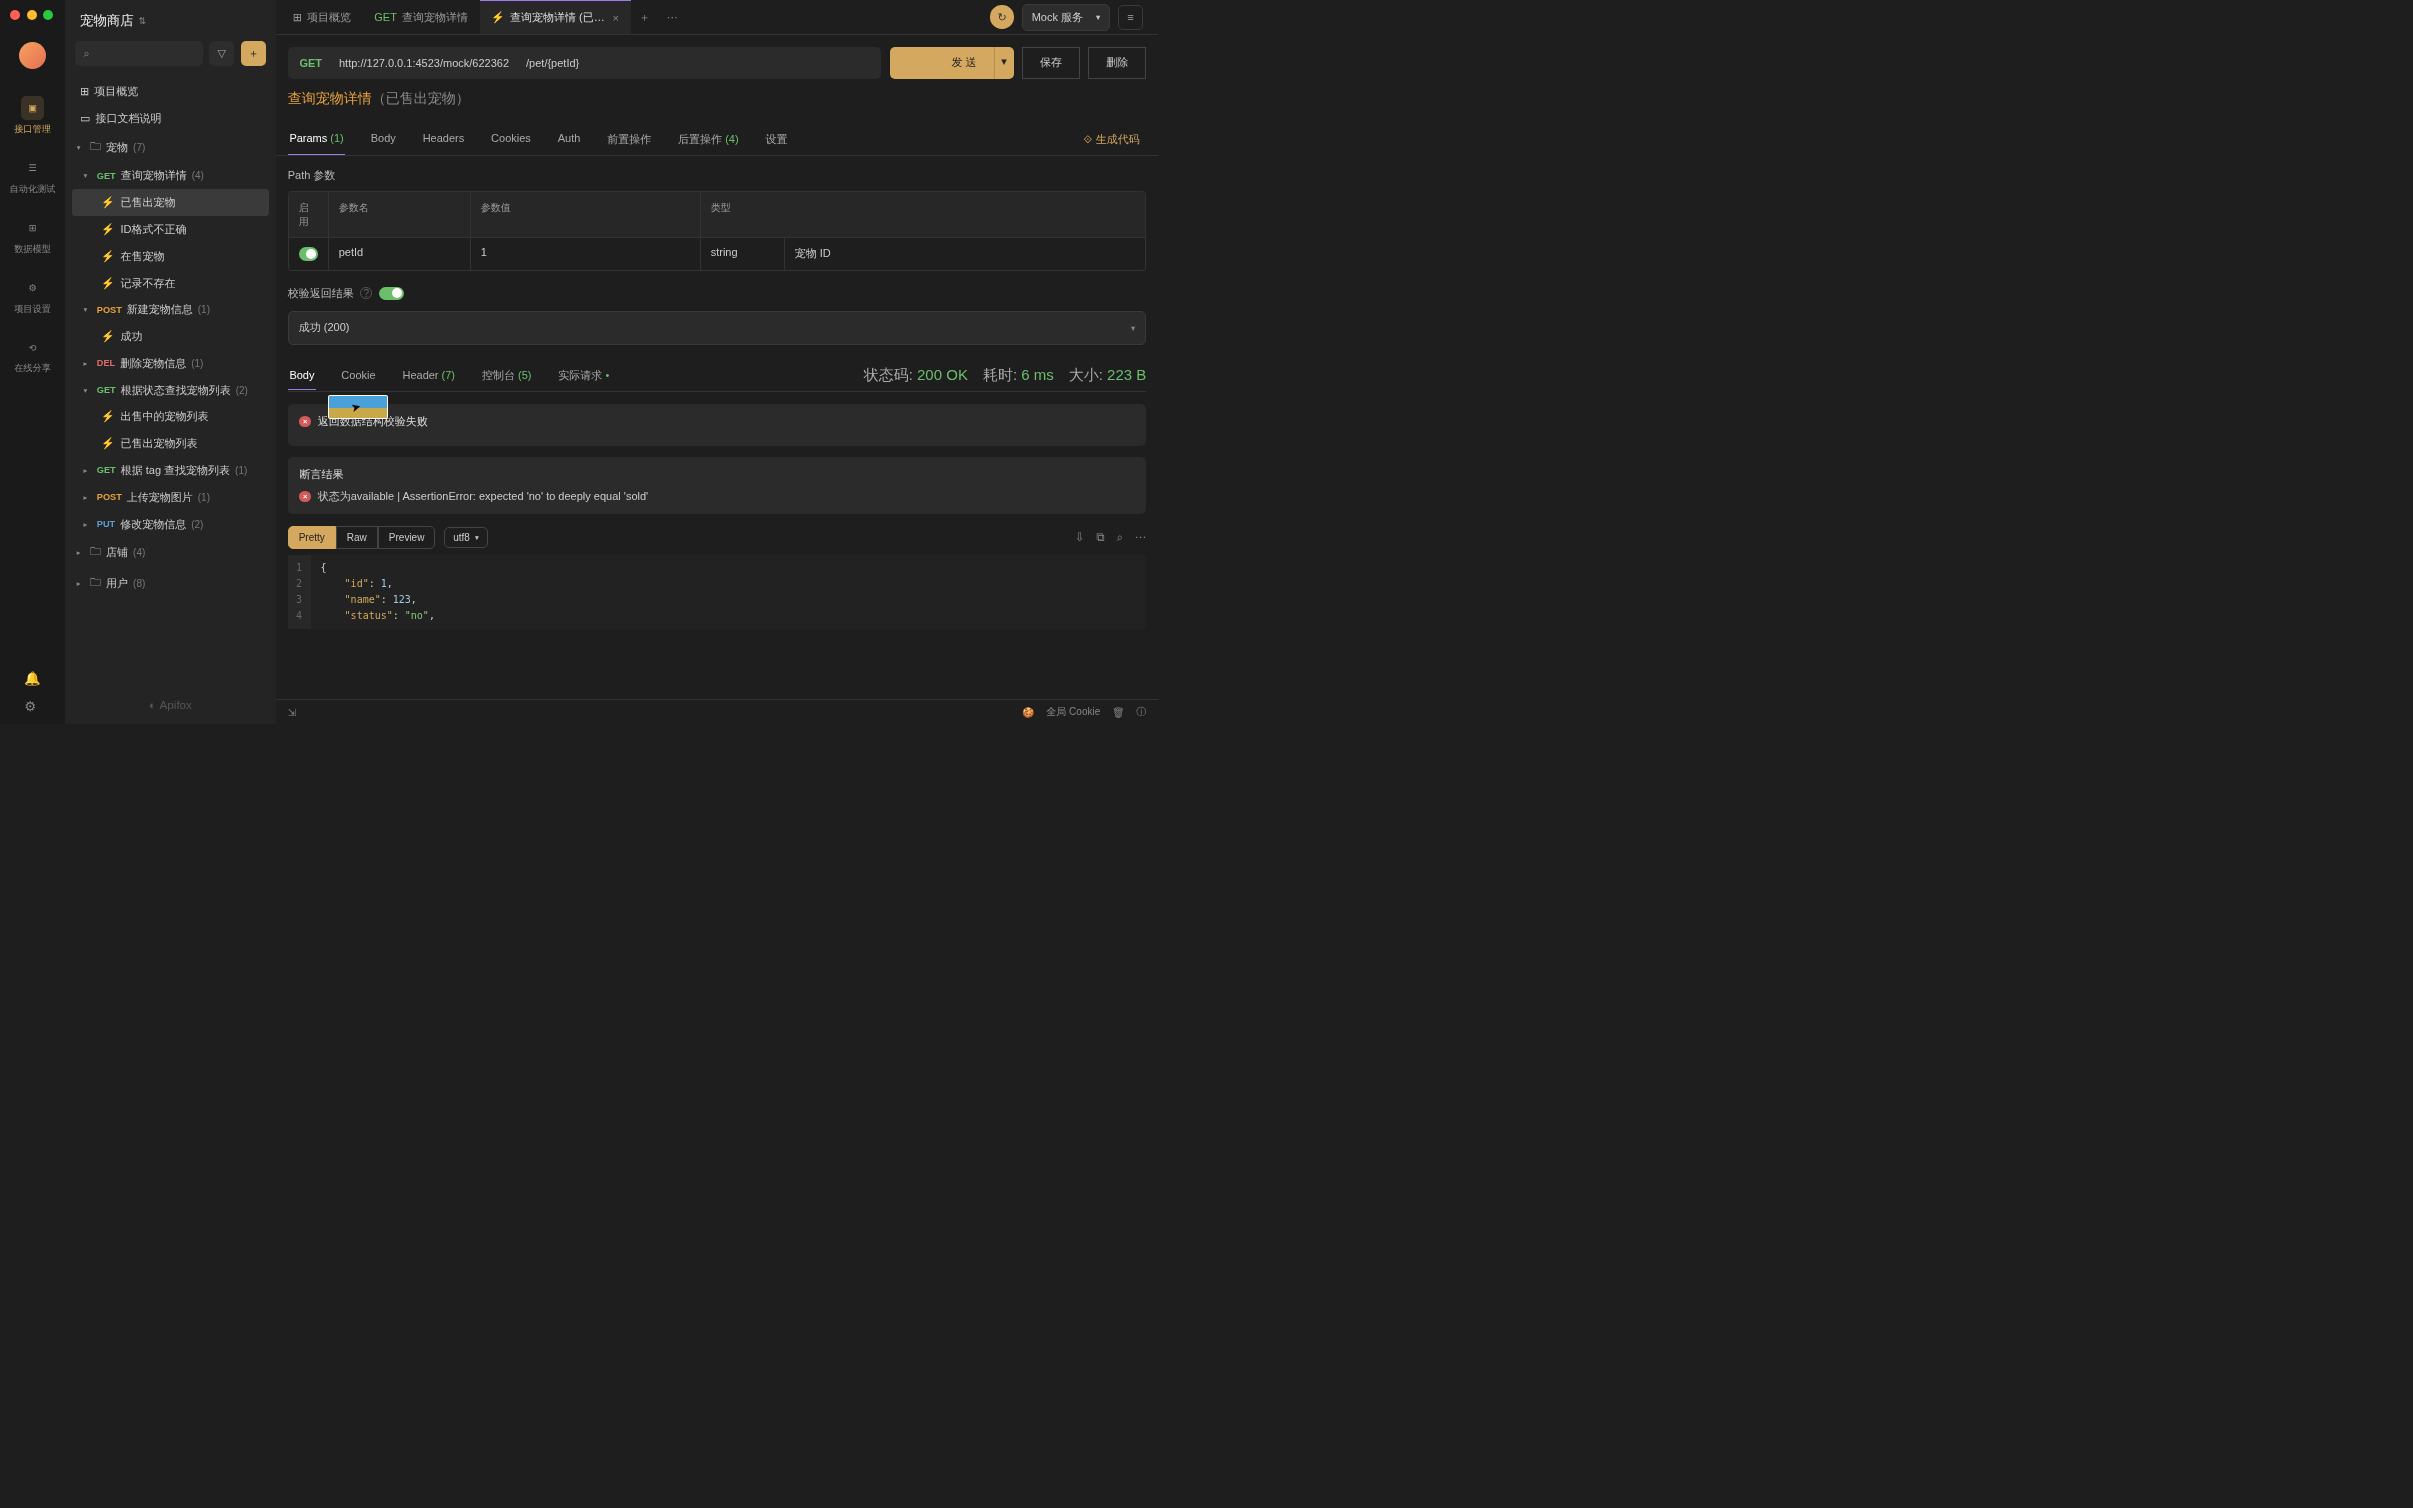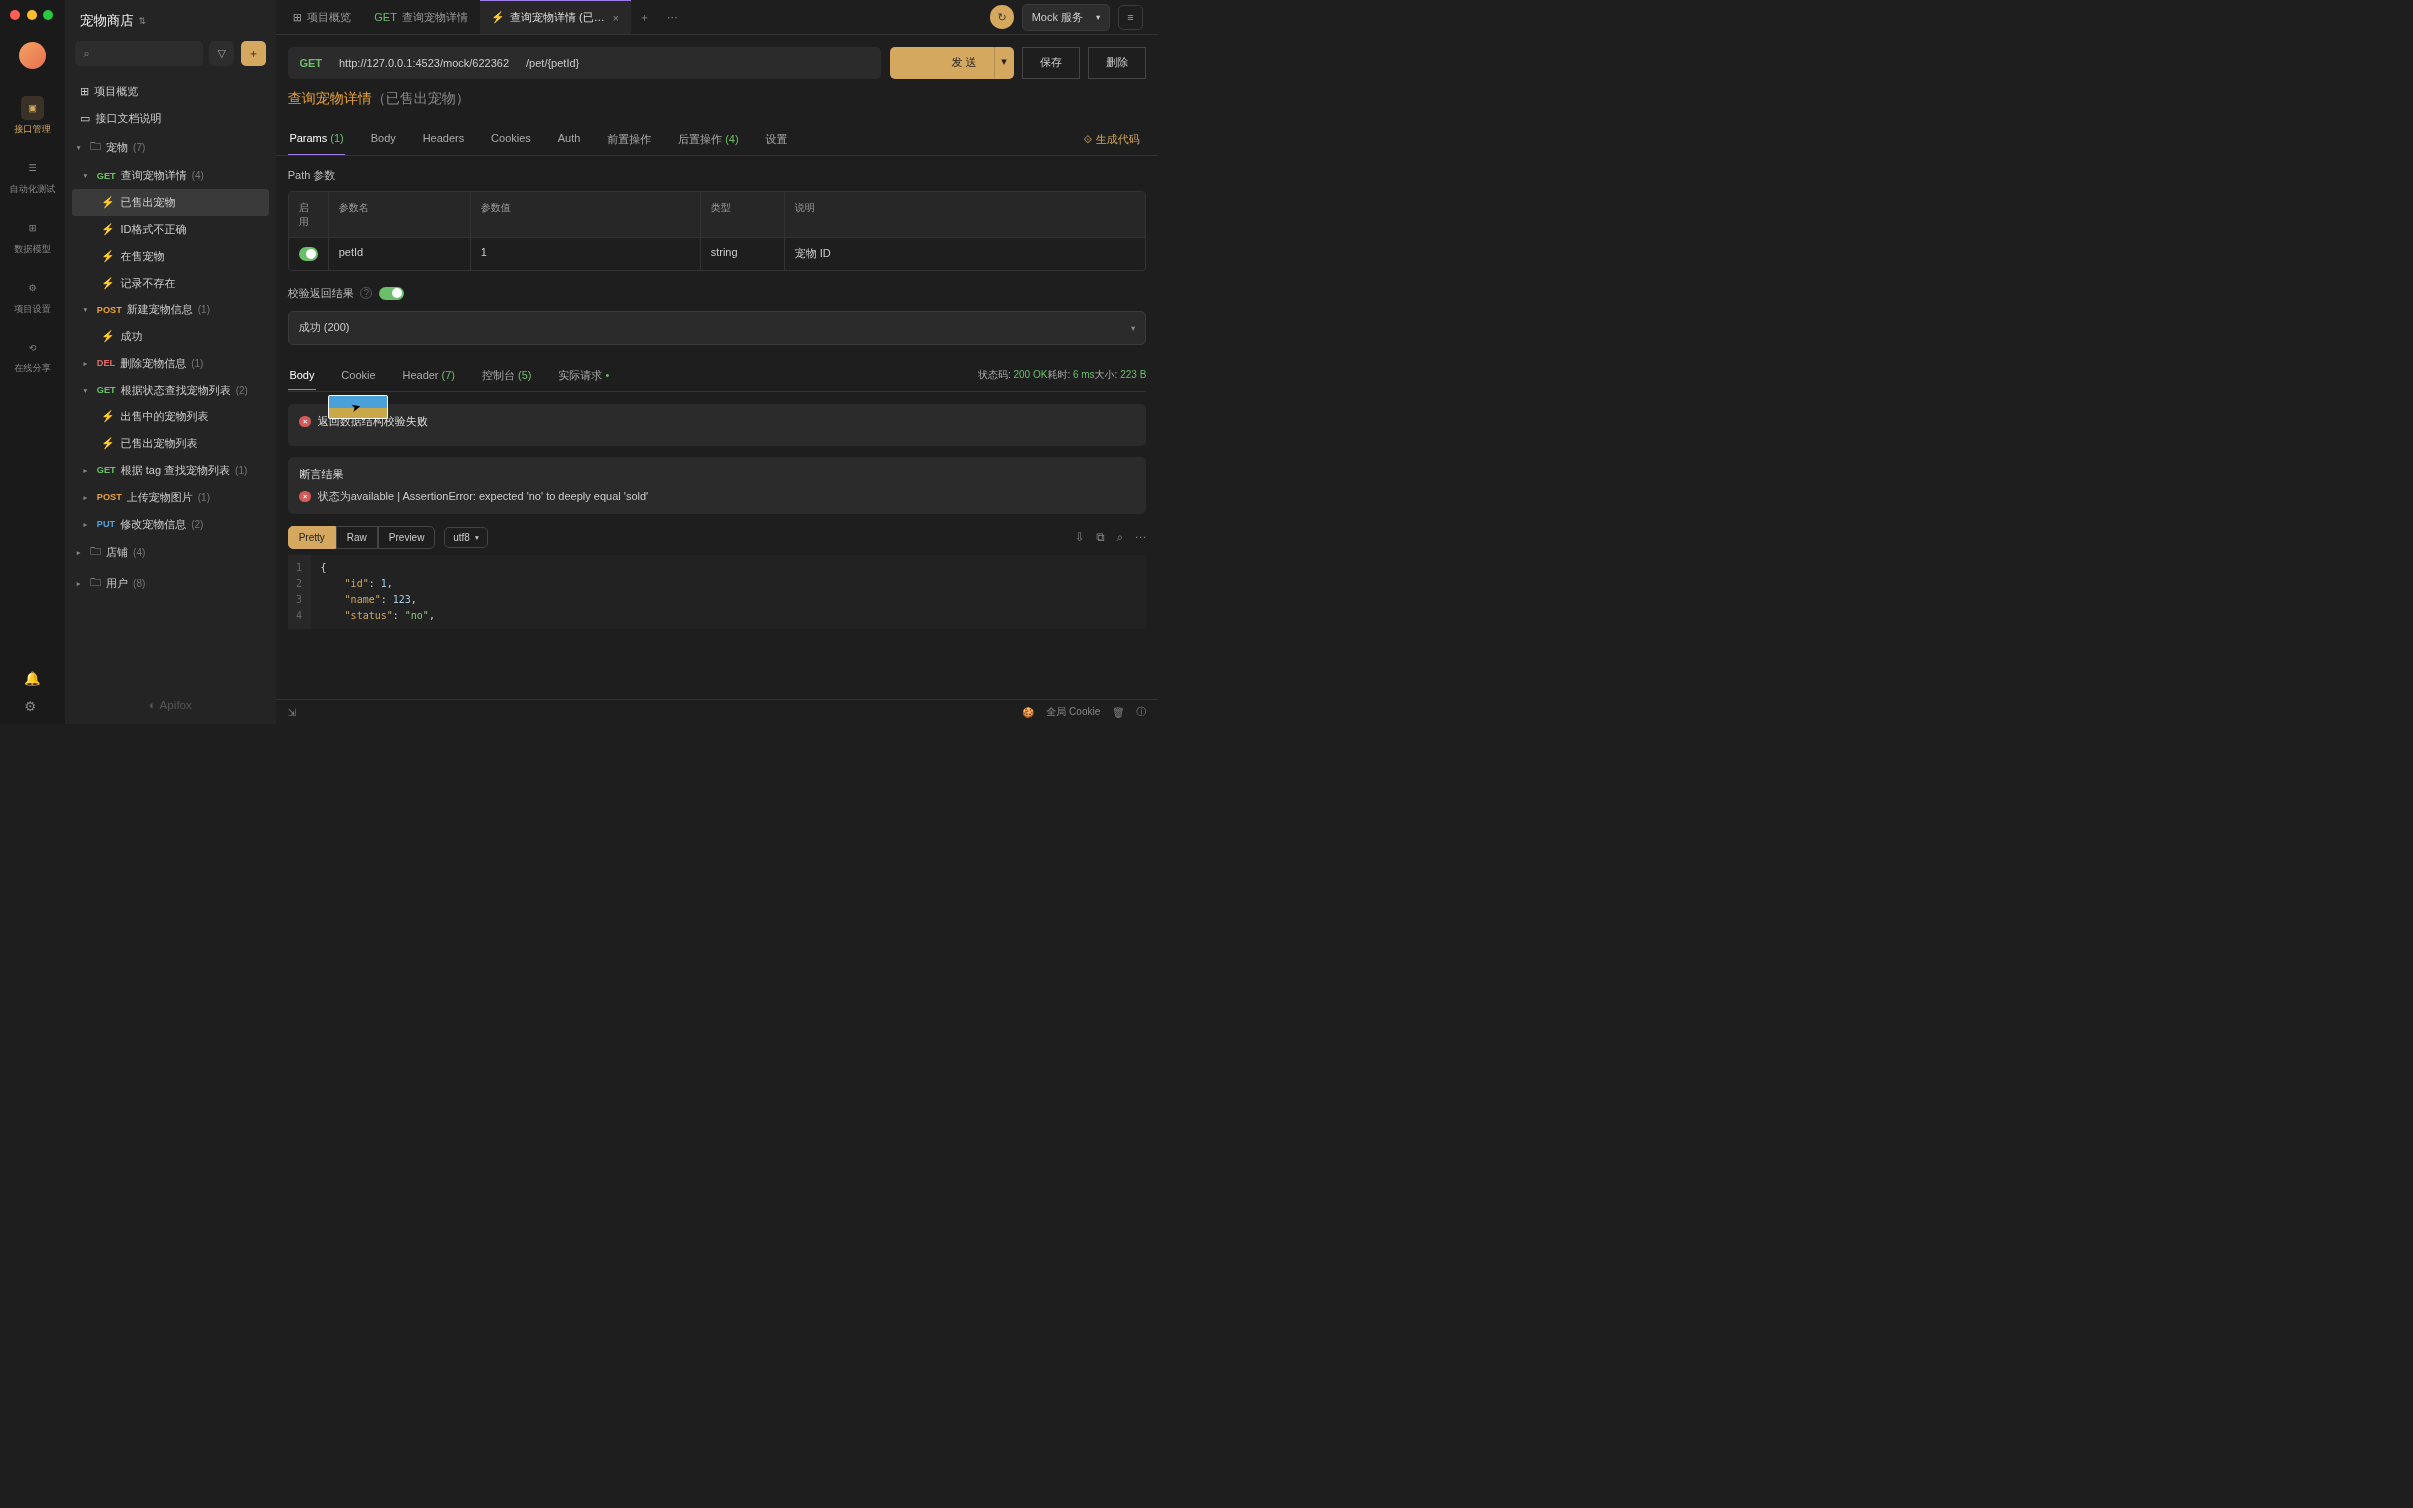--- a/index.html
+++ b/index.html
@@ -196,21 +196,21 @@
   align-items: center; color: #ccc; cursor: pointer;
 }
 
 
 .resp-tabs {
   display: flex; gap: 23.5px; padding: 15px 0 0; border-bottom: 0.8px solid #333;
   align-items: center;
 }
 .resp-tab { padding: 8.4px 1.7px; color: #aaa; cursor: pointer; }
 .resp-tab.active { color: #fff; border-bottom: 1.7px solid #9d7be8; }
-.resp-status { margin-left: auto; display: flex; font-size: 10px; color: #aaa; }
+.resp-status { margin-left: auto; display: flex; gap: 15px; font-size: 15px; color: #aaa; }
 .resp-status .val { color: #6bbf6b; }
 
 
 .error-box {
   background: #2b2b2b; border-radius: 5px; padding: 10px 11.7px; margin-top: 11.7px;
 }
 .error-title { display: flex; align-items: center; gap: 6.7px; color: #ddd; margin-bottom: 6.7px; }
 .x-icon {
   width: 11.7px; height: 11.7px; border-radius: 50%; background: #d45a5a;
   display: inline-flex; align-items: center; justify-content: center;
@@ -521,21 +521,20 @@
     </div>
 
     <div class="content" style="position:relative">
       <div class="section-title">Path 参数</div>
       <div class="ptable">
         <div class="row hdr">
           <div class="c-enable">启用</div>
           <div class="c-name">参数名</div>
           <div class="c-val">参数值</div>
           <div class="c-type">类型</div>
-          <div class="c-desc">说明</div>
         </div>
         <div class="row body-row">
           <div class="c-enable">
               <div class="toggle"></div>
             </div>
           <div class="c-name">petId</div>
           <div class="c-val">1</div>
           <div class="c-type">string</div>
           <div class="c-desc">宠物 ID</div>
         </div>

